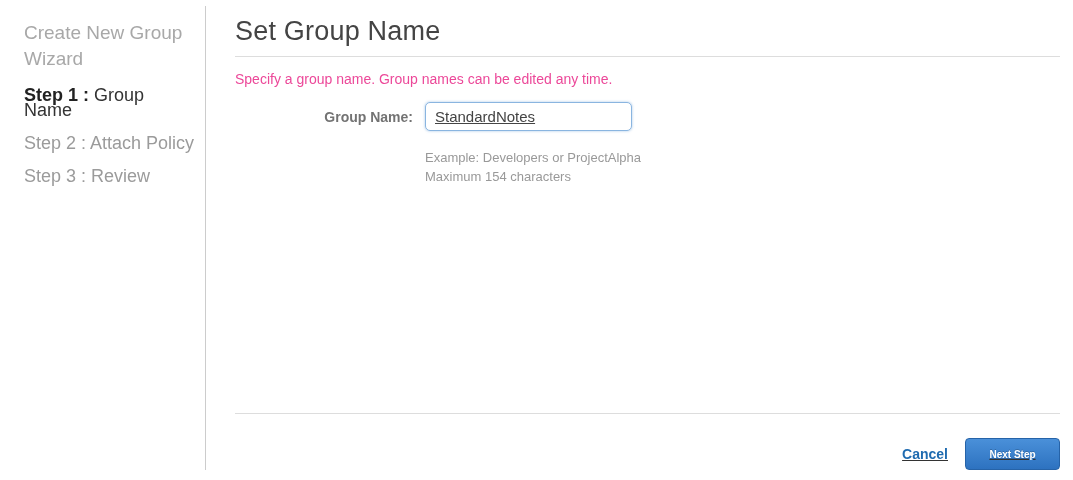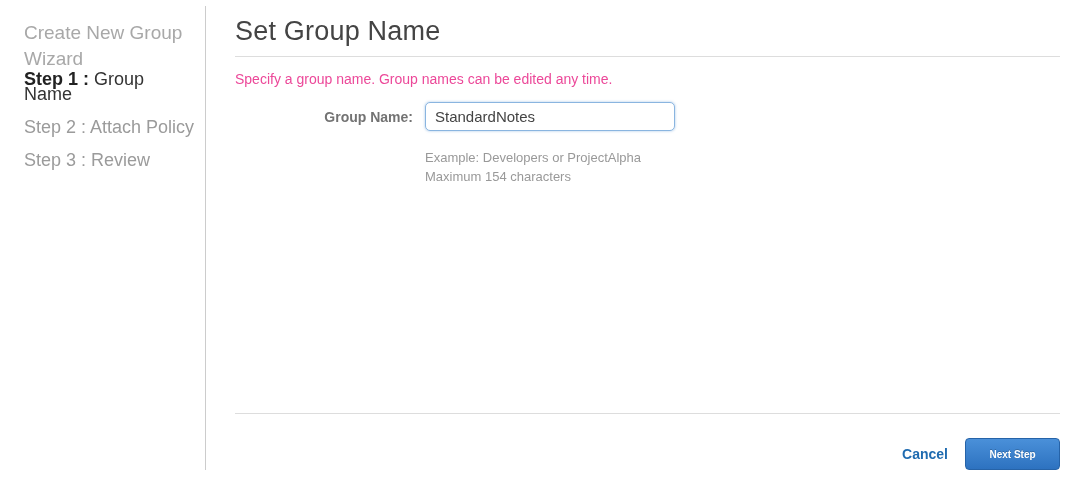--- a/index.html
+++ b/index.html
@@ -14,20 +14,21 @@
     flex: 0 0 206px;
     border-right: 1px solid #cccccc;
     margin: 6px 0 10px 0;
     padding: 14px 10px 0 24px;
   }
   .wizard-title {
     font-size: 19px;
     font-weight: 400;
     line-height: 26px;
     color: #a8a8a8;
+    margin-bottom: 16px;
   }
   .steps { list-style: none; }
   .steps li {
     font-size: 18px;
     line-height: 15px;
     margin-bottom: 18px;
     color: #9b9b9b;
   }
   .steps li.active { color: #333; }
   .steps li.active .step-prefix { font-weight: bold; color: #222; }
@@ -68,30 +69,31 @@
     flex: 0 0 184px;
     text-align: right;
     font-size: 14px;
     font-weight: bold;
     color: #737373;
     padding-top: 7px;
     padding-right: 6px;
   }
   .form-field { margin-left: 6px; }
   .group-name-input {
-    width: 250px;
+    width: 207px;
     height: 29px;
     padding: 4px 9px;
     font-size: 15px;
     color: #444;
     font-family: "Liberation Sans", "DejaVu Sans", sans-serif;
     border: 1px solid #8ab5e0;
     border-radius: 5px;
     outline: none;
     box-shadow: 0 0 2px 1px rgba(138, 181, 224, 0.35);
+    text-decoration: underline;
   }
   .hint {
     font-size: 13px;
     color: #999;
     line-height: 18px;
     margin-top: 18px;
   }
   .hint + .hint { margin-top: 1px; }
 
   .flex-spacer { flex: 1; }
@@ -100,20 +102,21 @@
   .footer-rule {
     border: none;
     border-top: 1px solid #dddddd;
   }
   .footer {
     display: flex;
     justify-content: flex-end;
     align-items: center;
     margin-top: 24px;
     padding-bottom: 10px;
+    text-decoration: underline;
   }
   .cancel-link {
     font-size: 14px;
     font-weight: bold;
     color: #1f6bb0;
     text-decoration: none;
     cursor: pointer;
     margin-right: 17px;
   }
   .next-step-button {

